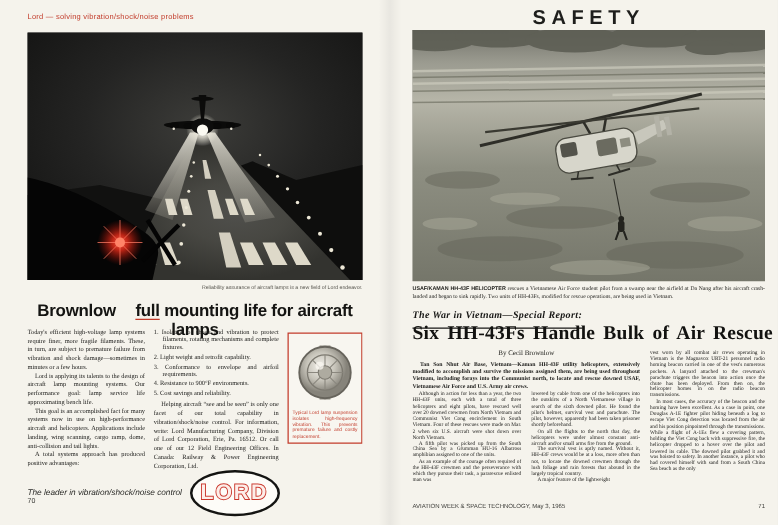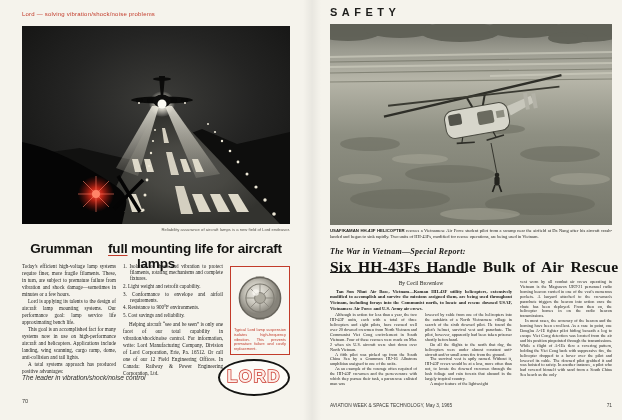--- a/index.html
+++ b/index.html
@@ -31,42 +31,42 @@
   .ad-col-3 { flex:1; }
   .ad-cols p { font-size:5.1px; line-height:7px; text-align:justify; }
   .ad-col-1 p { text-indent:6px; }
   .ad-col-1 p:first-child { text-indent:0; }
   .ad-li { font-size:5.1px; line-height:6.1px; text-align:justify; padding-left:7px; text-indent:-7px; margin-bottom:1.6px; }
   .ad-tail { margin-top:3px; text-indent:6px; }
   .lamp-box { border:1px solid #c23b2a; padding:3px 3px 2px; margin-top:3px; background:#f8f6f0; }
   .lamp-box svg { display:block; width:100%; height:56px; }
   .lamp-cap { margin-top:2px; font-family:"Liberation Sans",sans-serif; font-size:3.9px; line-height:4.8px;
               color:#c23b2a; text-align:justify; }
-  .ad-footer { position:absolute; left:22px; top:356px; width:268px; height:42px;
-               display:flex; align-items:center; justify-content:space-between; gap:6px; }
+  .ad-footer { position:absolute; left:22px; top:373px; width:268px; height:42px;
+               display:flex; align-items:center; justify-content:flex-start; gap:6px; }
   .ad-footer-line { font-family:"Liberation Sans",sans-serif; font-style:italic; font-size:6.6px; color:#2a2a27; }
   .lord-oval { width:72px; height:37px; border:2.6px solid #141412; border-radius:50%;
                display:flex; align-items:center; justify-content:center; background:#fdfcf8; }
   .lord-text { font-family:"Liberation Sans",sans-serif; font-weight:bold; font-size:17px; letter-spacing:1.5px;
                color:#fdeee9; -webkit-text-stroke:1.5px #c9352a; paint-order:stroke; }
   .pagenum { position:absolute; font-family:"Liberation Sans",sans-serif; font-size:5.6px; color:#3a3a36; }
   .pagenum.pl { left:22px; top:398px; }
 
   
-  .safety { position:absolute; left:330px; top:6px; width:282px; 
-            font-family:"Liberation Sans",sans-serif; font-weight:bold; font-size:11px;
+  .safety { position:absolute; left:330px; top:6px; width:282px; text-align:center;
+            font-family:"Liberation Sans",sans-serif; font-weight:bold; font-size:16px;
             letter-spacing:4.5px; color:#1e1e1c; }
   .art-photo { position:absolute; left:330px; top:24px; width:282px; height:201px; background:#8f9084; }
   .art-photo svg { display:block; width:100%; height:100%; }
   .art-cap { position:absolute; left:330px; top:228px; width:282px; font-size:4.5px; line-height:5.7px;
              text-align:justify; color:#23231f; }
   .art-cap b { font-family:"Liberation Sans",sans-serif; font-size:4.3px; }
   .kicker { position:absolute; left:330px; top:247px; font-weight:bold; font-style:italic; font-size:8px;
             color:#181816; }
-  .kicker span { border-bottom:0.8px solid #181816; padding-bottom:16px; letter-spacing:0.3px; }
+  .kicker span { border-bottom:0.8px solid #181816; padding-bottom:6px; letter-spacing:0.3px; }
   .art-headline { position:absolute; left:330px; top:258px; width:282px; text-align:right;
                   font-weight:bold; font-size:15.6px; letter-spacing:0.2px; word-spacing:2.4px;
                   color:#121210; white-space:nowrap; }
   .art-body { position:absolute; left:330px; top:280px; width:282px; height:116px; display:flex; gap:8px; overflow:hidden; }
   .art-left { width:182px; }
   .byline { text-align:center; font-size:5.6px; margin-bottom:2.5px; color:#23231f; }
   .intro { font-weight:bold; font-size:4.6px; line-height:5.7px; text-align:justify; text-indent:6px; }
   .two-cols { display:flex; gap:8px; margin-top:2px; }
   .two-cols > div { width:87px; overflow:hidden; }
   .art-body p.bp { font-size:4.25px; line-height:4.9px; text-align:justify; text-indent:5px; }
@@ -179,21 +179,21 @@
               <line x1="56" y1="168" x2="92" y2="168"></line>
             <line x1="61" y1="155" x2="87" y2="181"></line>
               <line x1="87" y1="155" x2="61" y2="181"></line>
           </g>
           <circle cx="74" cy="168" r="4" fill="#ff8468"></circle>
         </g>
       </svg>
     </div>
     <div class="ad-photo-cap">Reliability assurance of aircraft lamps is a new field of Lord endeavor.</div>
 
-    <h2 class="ad-headline"><span>Grumman </span><span class="u">full</span><span> mounting life for aircraft lamps</span></h2>
+    <h2 class="ad-headline"><span>Brownlow </span><span class="u">full</span><span> mounting life for aircraft lamps</span></h2>
 
     <div class="ad-cols">
       <div class="ad-col-1">
         <p>Today's efficient high-voltage lamp systems require finer, more fragile filaments. These, in turn, are subject to premature failure from vibration and shock damage—sometimes in minutes or a few hours.</p>
         <p>Lord is applying its talents to the design of aircraft lamp mounting systems. Our performance goal: lamp service life approximating bench life.</p>
         <p>This goal is an accomplished fact for many systems now in use on high-performance aircraft and helicopters. Applications include landing, wing scanning, cargo ramp, dome, anti-collision and tail lights.</p>
         <p>A total systems approach has produced positive advantages:</p>
       </div>
       <div class="ad-col-2">
         <div class="ad-li">1. Isolation of shock and vibration to protect filaments, rotating mechanisms and complete fixtures.</div>

